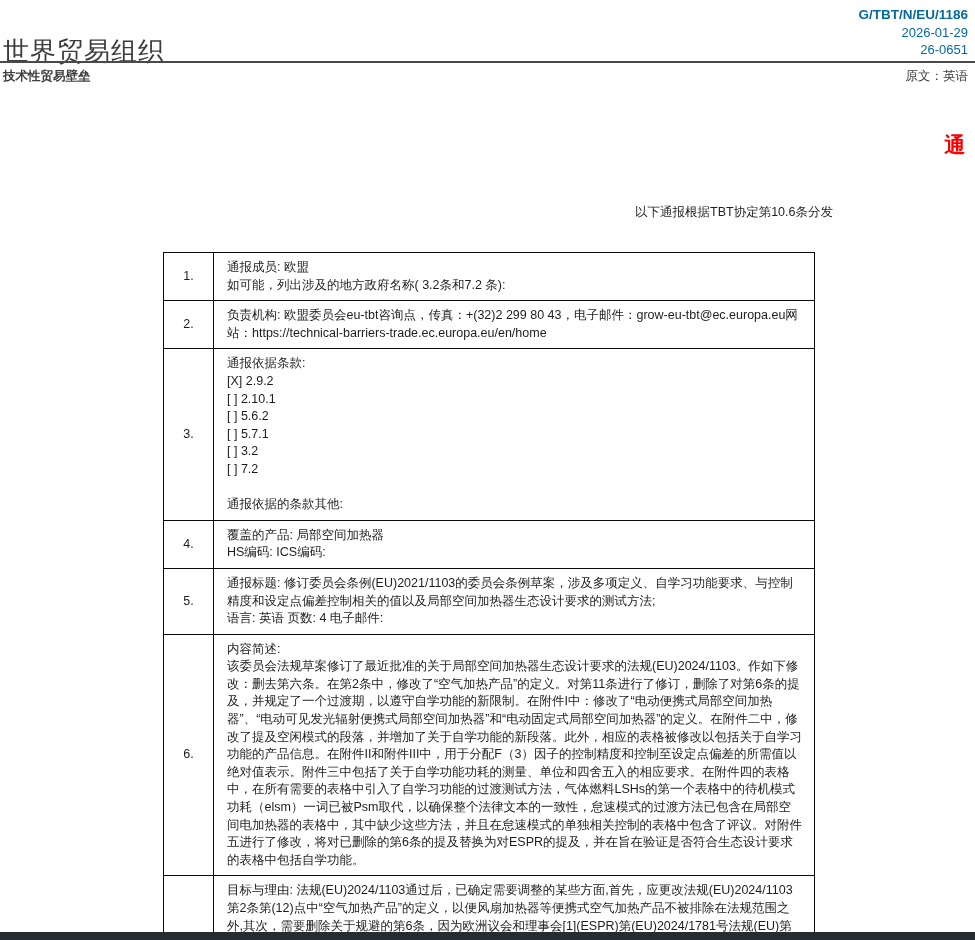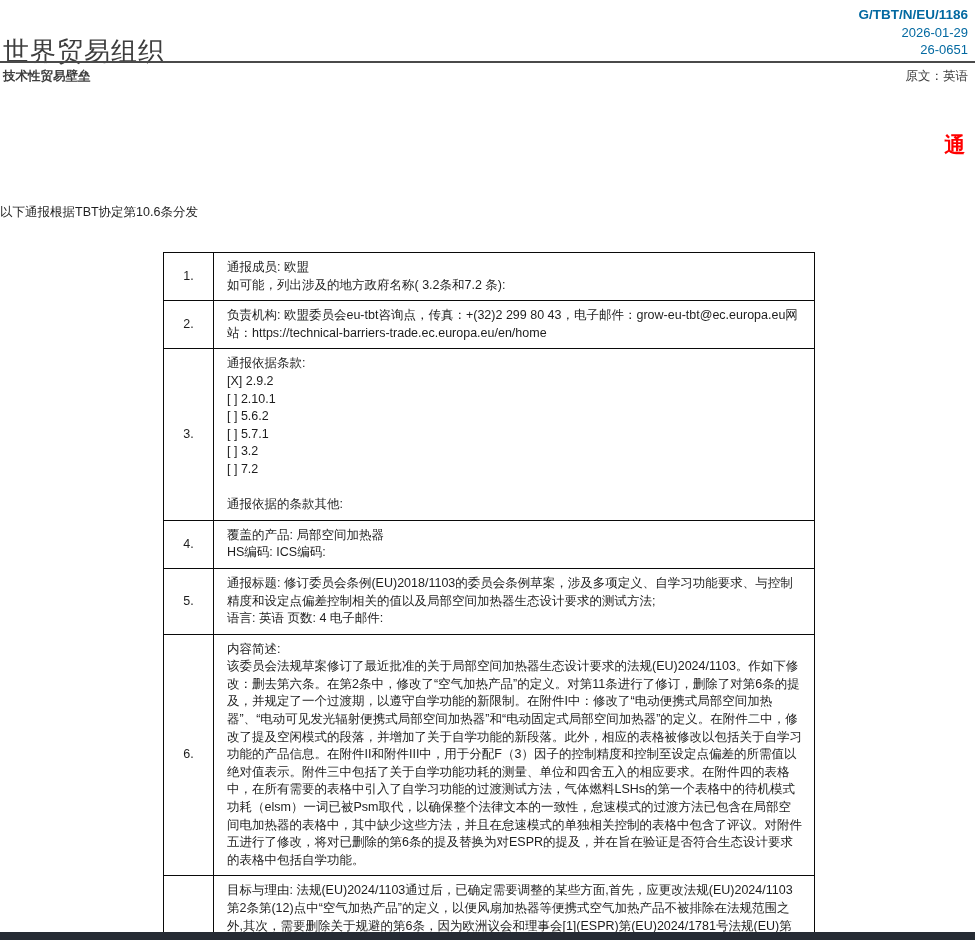--- a/index.html
+++ b/index.html
@@ -30,21 +30,21 @@
     font-size:12.5px;color:#3d3d3d;
   }
   .page-title{
     position:absolute;left:0;top:131px;width:975px;
     text-align:right;font-size:21px;font-weight:700;
     word-spacing:8px;
     padding-left:25px;
   }
   .dist-note{
     position:absolute;left:0;top:204px;width:833px;
-    text-align:left;font-size:12.5px;color:#1f1f1f;
+    text-align:right;font-size:12.5px;color:#1f1f1f;
   }
   table.notif{
     position:absolute;left:163px;top:252px;width:652px;
     border-collapse:collapse;table-layout:fixed;
   }
   table.notif td{
     border:1.5px solid #0a0a0a;
     font-size:12.5px;line-height:17.6px;color:#1d1d1d;
     vertical-align:middle;
   }
@@ -111,21 +111,21 @@
       <tr>
         <td class="num-cell">4.</td>
         <td class="content-cell">
           <div class="line"><span class="b">覆盖的产品:</span><span> 局部空间加热器</span></div>
           <div class="line"><span class="b">HS编码:</span><span>  </span><span class="b">ICS编码:</span></div>
         </td>
       </tr>
       <tr>
         <td class="num-cell">5.</td>
         <td class="content-cell">
-          <div class="line"><span class="b">通报标题:</span><span> 修订委员会条例(EU)2018/1103的委员会条例草案，涉及多项定义、自学习功能要求、与控制精度和设定点偏差控制相关的值以及局部空间加热器生态设计要求的测试方法;</span></div>
+          <div class="line"><span class="b">通报标题:</span><span> 修订委员会条例(EU)2021/1103的委员会条例草案，涉及多项定义、自学习功能要求、与控制精度和设定点偏差控制相关的值以及局部空间加热器生态设计要求的测试方法;</span></div>
           <div class="line"><span class="b">语言:</span><span> 英语  </span><span class="b">页数:</span><span> 4  </span><span class="b">电子邮件:</span></div>
         </td>
       </tr>
       <tr>
         <td class="num-cell">6.</td>
         <td class="content-cell">
           <div class="line"><span class="b">内容简述:</span></div>
           <div class="line"><span>该委员会法规草案修订了最近批准的关于局部空间加热器生态设计要求的法规(EU)2024/1103。作如下修改：删去第六条。在第2条中，修改了“空气加热产品”的定义。对第11条进行了修订，删除了对第6条的提及，并规定了一个过渡期，以遵守自学功能的新限制。在附件I中：修改了“电动便携式局部空间加热器”、“电动可见发光辐射便携式局部空间加热器”和“电动固定式局部空间加热器”的定义。在附件二中，修改了提及空闲模式的段落，并增加了关于自学功能的新段落。此外，相应的表格被修改以包括关于自学习功能的产品信息。在附件II和附件III中，用于分配F（3）因子的控制精度和控制至设定点偏差的所需值以绝对值表示。附件三中包括了关于自学功能功耗的测量、单位和四舍五入的相应要求。在附件四的表格中，在所有需要的表格中引入了自学习功能的过渡测试方法，气体燃料LSHs的第一个表格中的待机模式功耗（elsm）一词已被Psm取代，以确保整个法律文本的一致性，怠速模式的过渡方法已包含在局部空间电加热器的表格中，其中缺少这些方法，并且在怠速模式的单独相关控制的表格中包含了评议。对附件五进行了修改，将对已删除的第6条的提及替换为对ESPR的提及，并在旨在验证是否符合生态设计要求的表格中包括自学功能。</span></div>
         </td>
       </tr>

